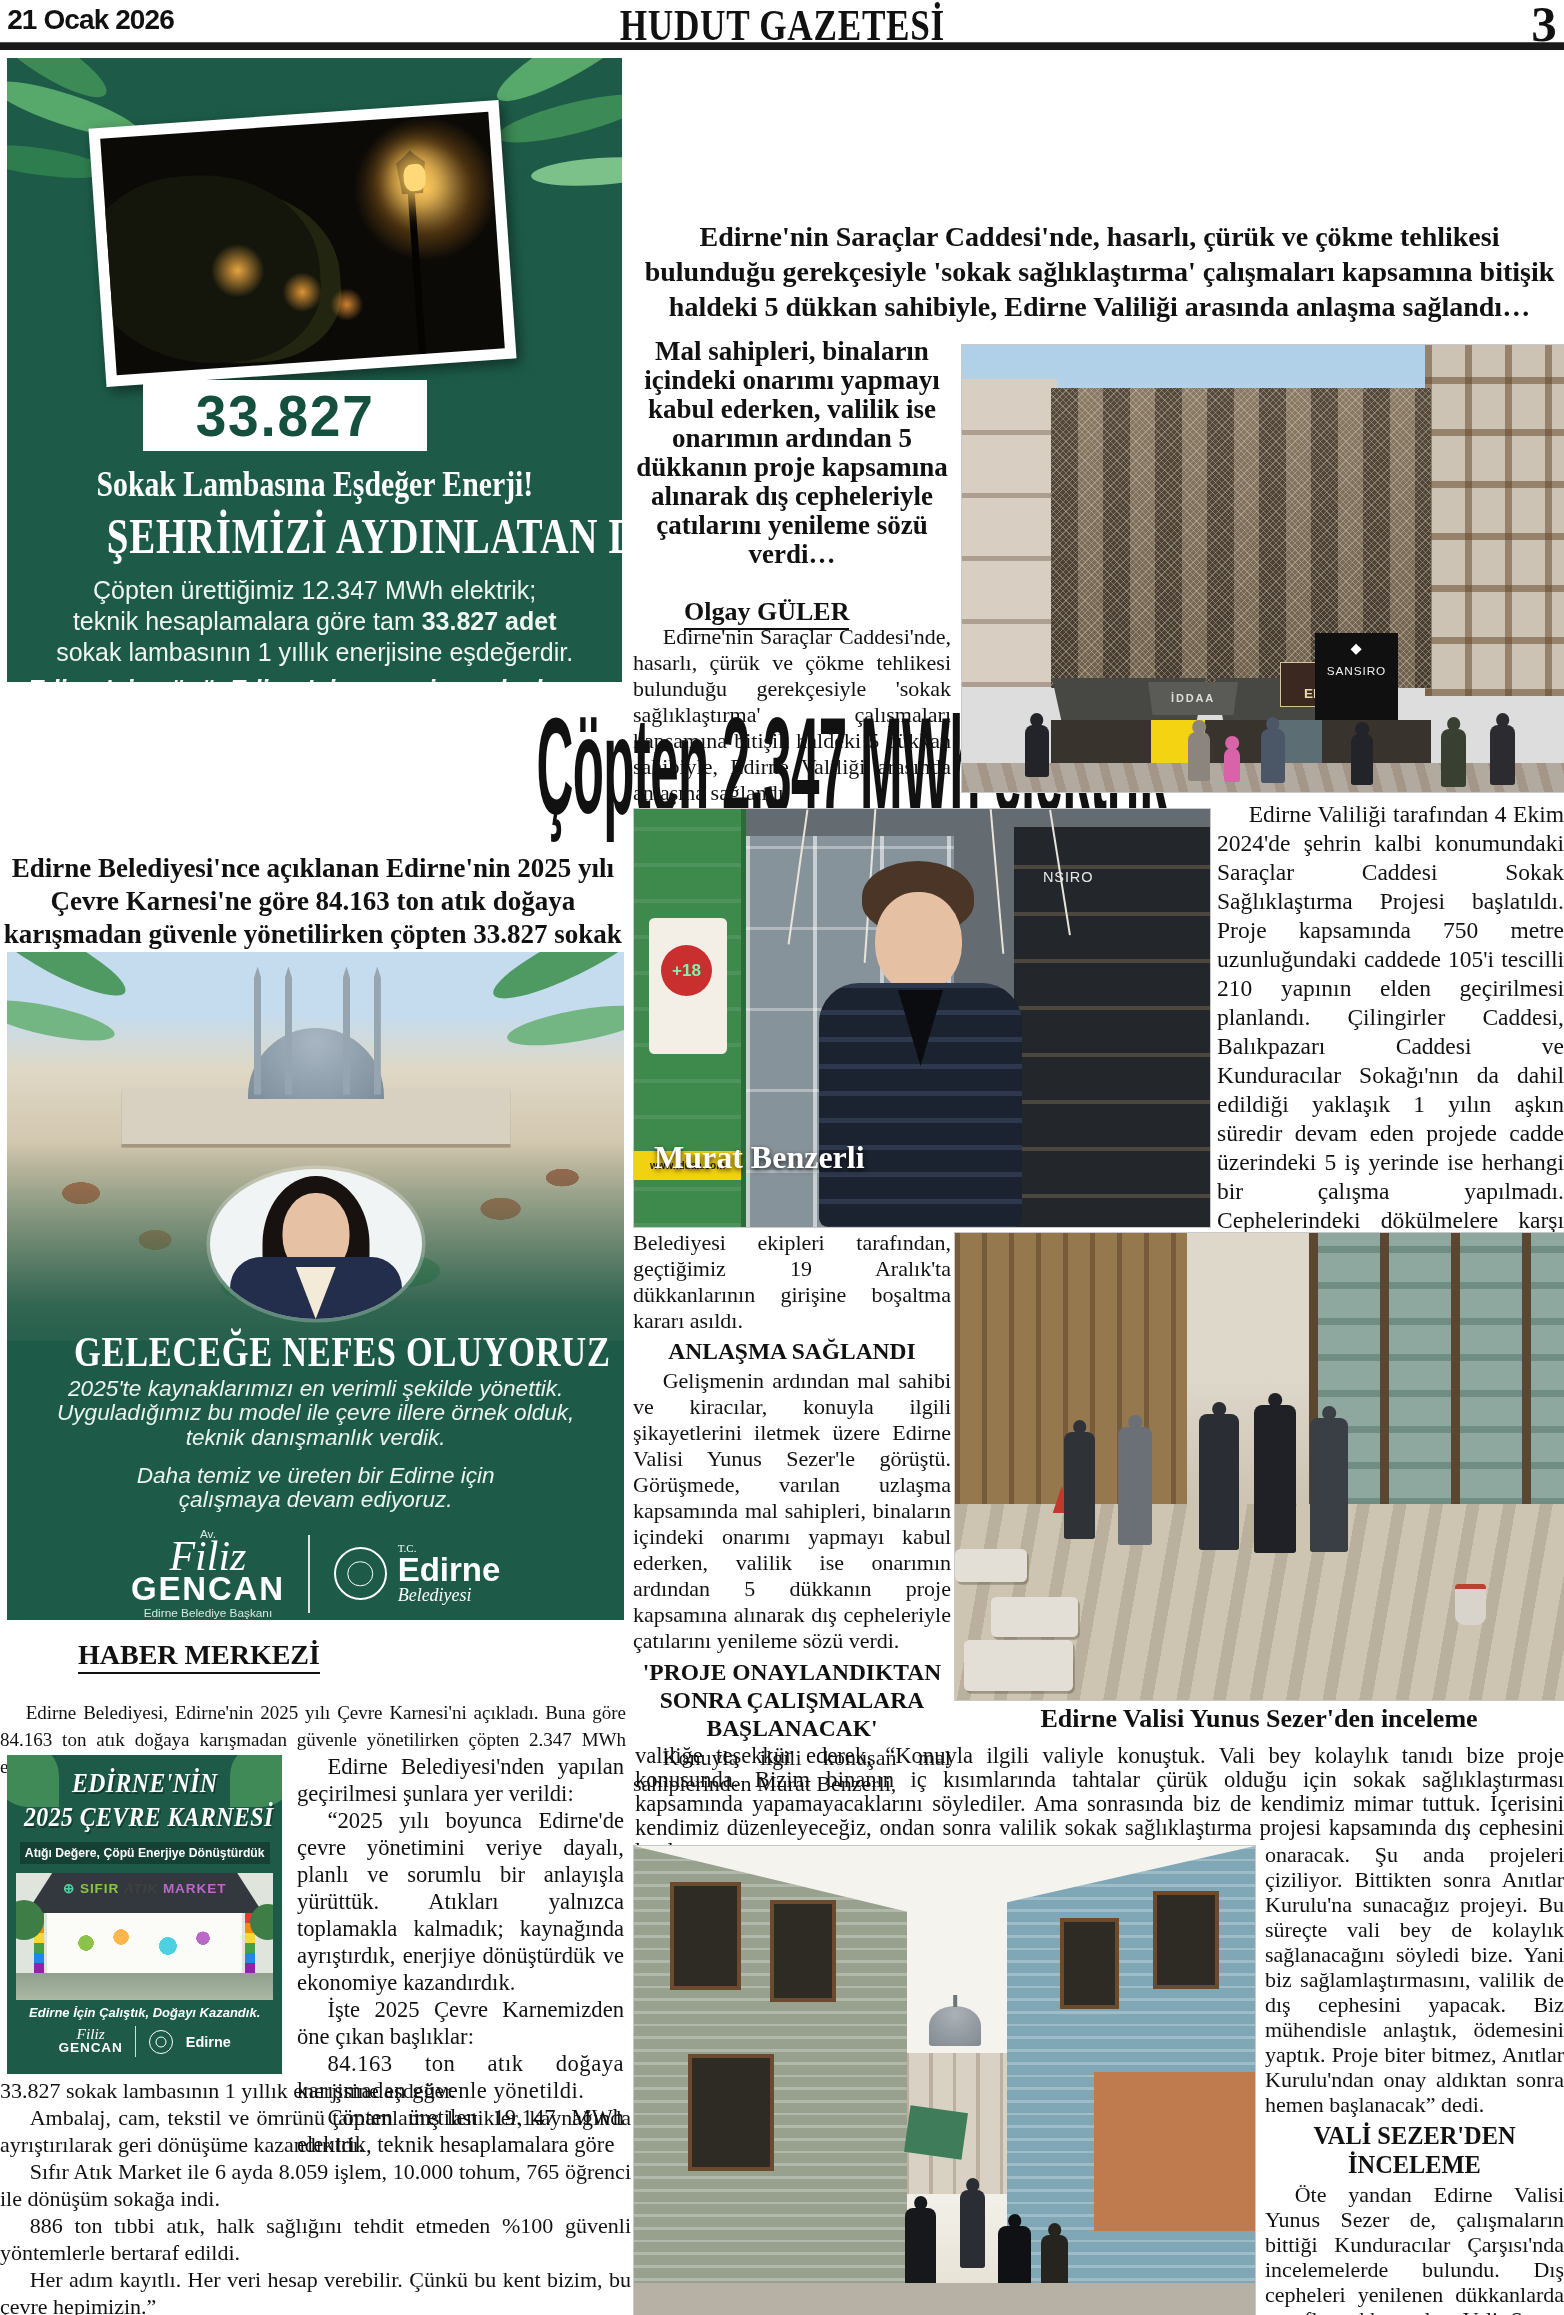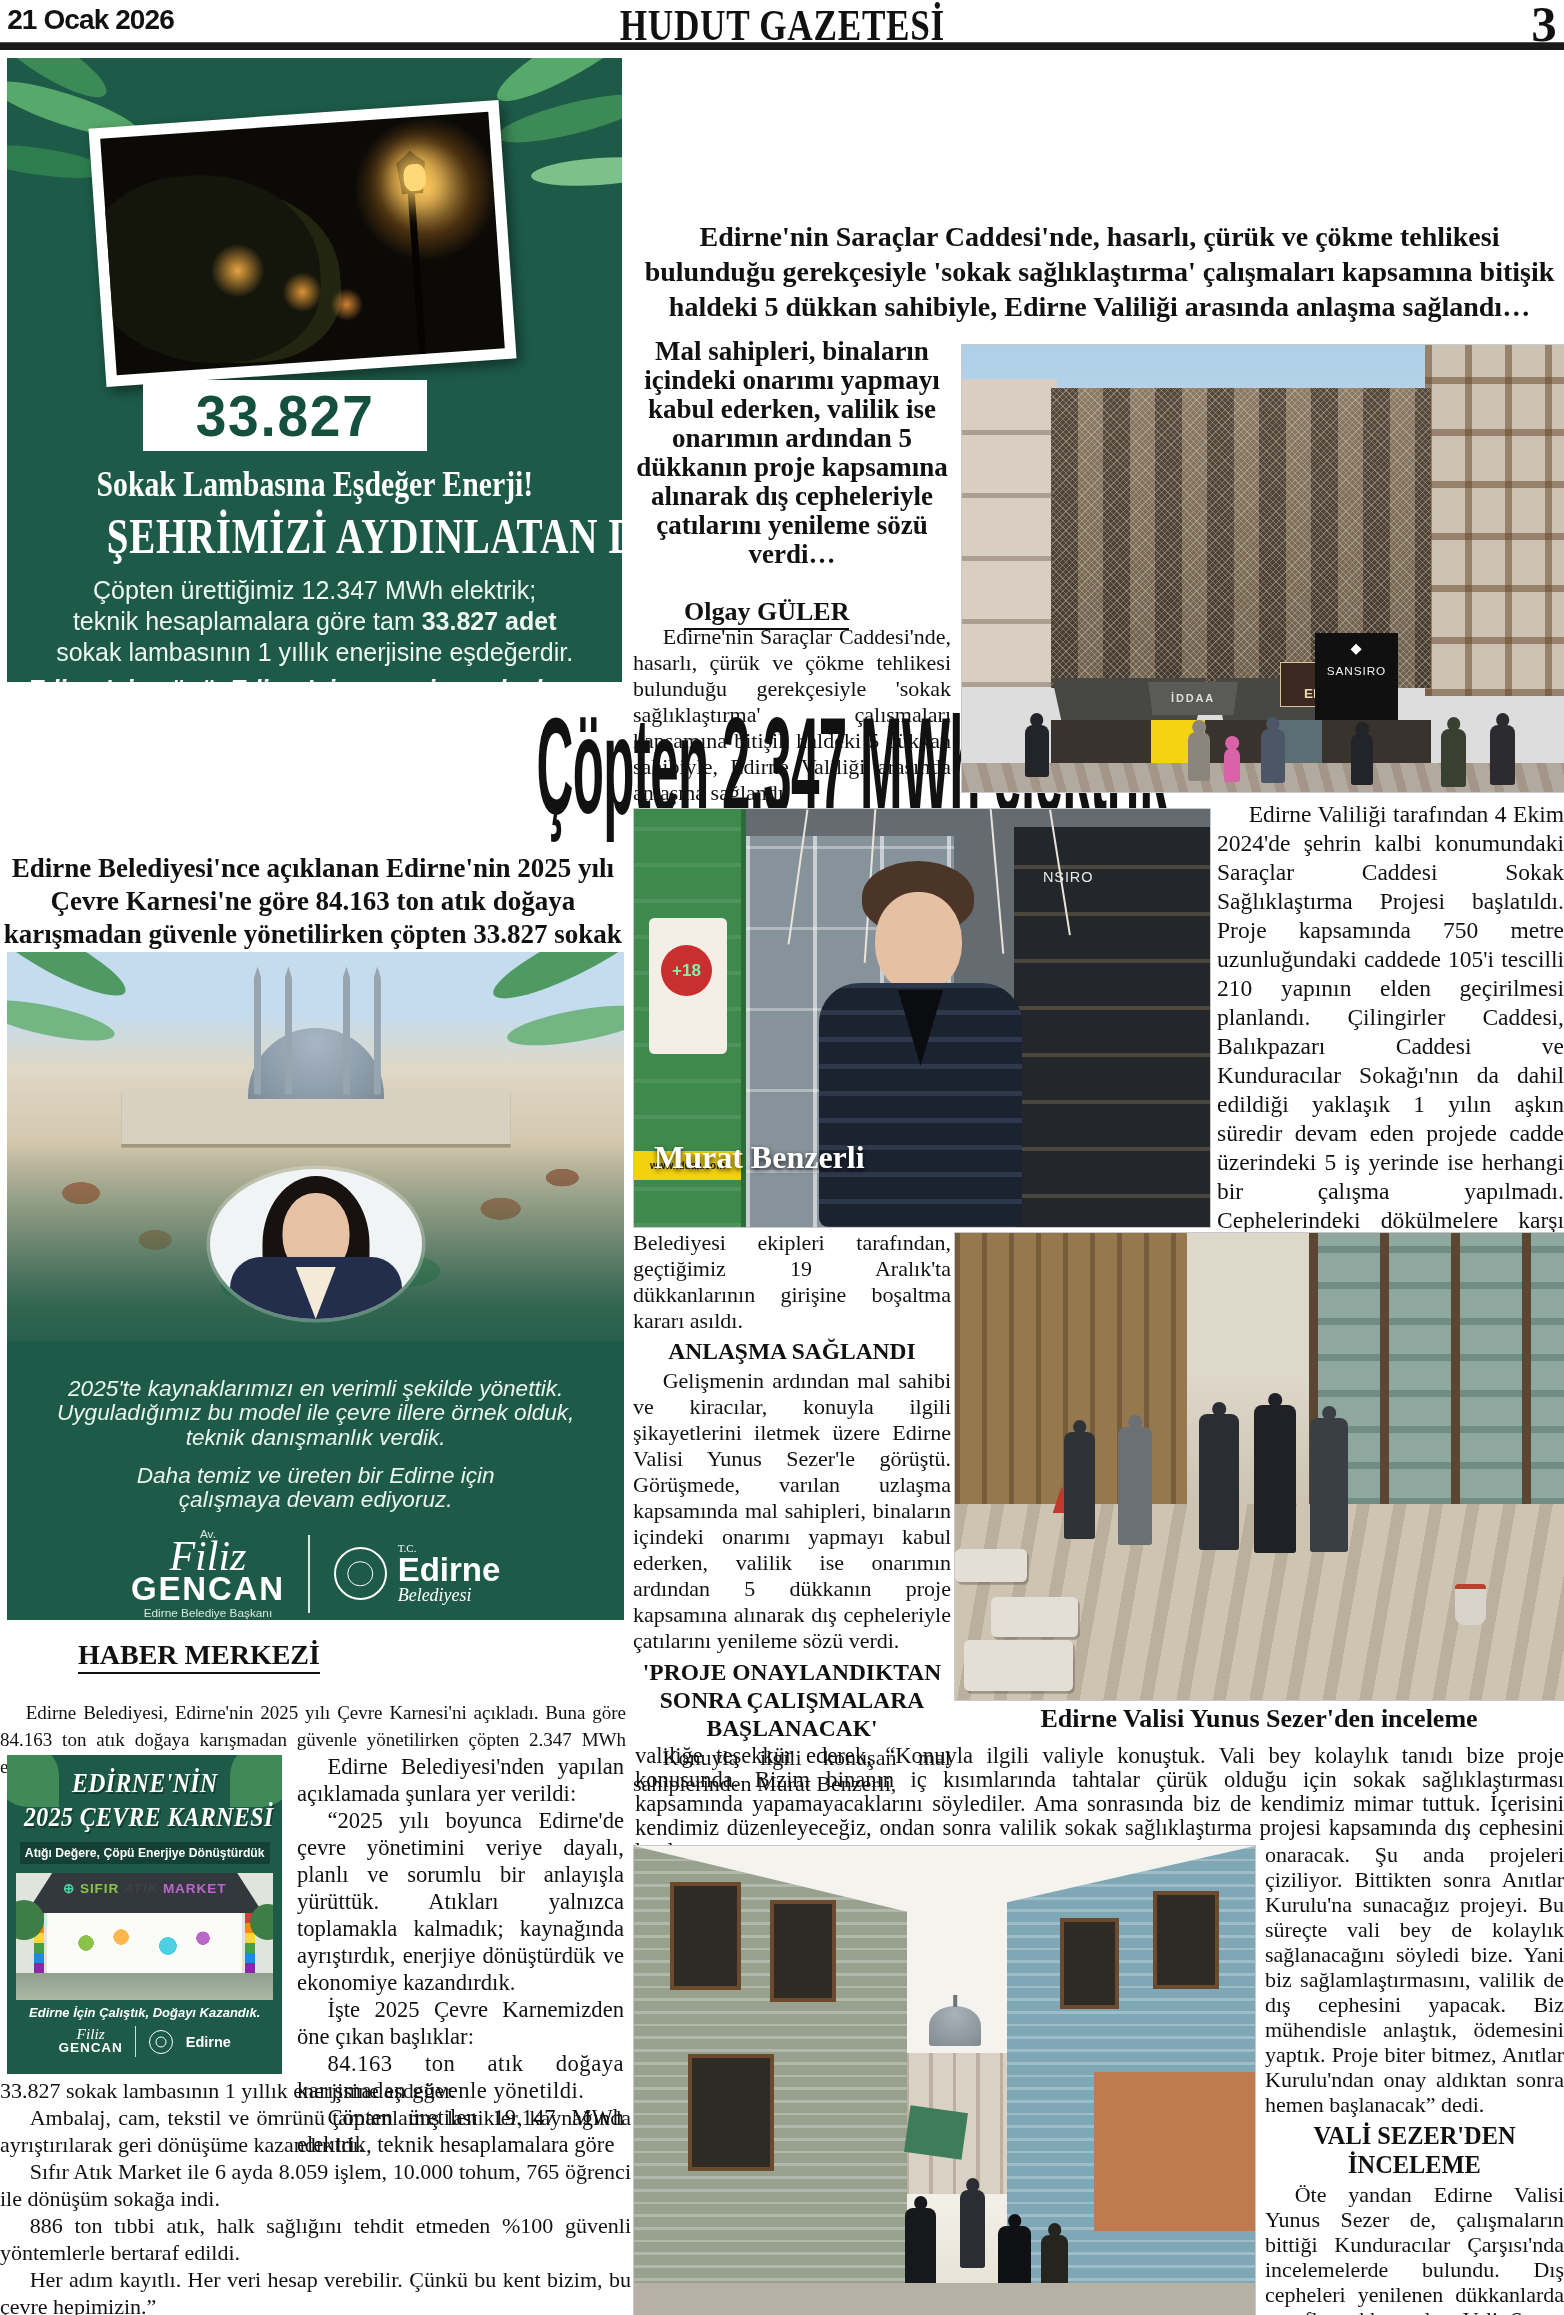--- a/index.html
+++ b/index.html
@@ -275,20 +275,23 @@
     <div class="frond" style="right:-33px;top:-14.5px;width:172px;height:38px;background:#4f9a63;transform:rotate(-26deg);"></div>
     <div class="frond" style="right:-27px;top:58px;width:145px;height:31px;background:#74b584;transform:rotate(-10deg);"></div>
 
     <div class="abs ad2-oval">
       <div class="ov-hair"></div>
       <div class="ov-face"></div>
       <div class="ov-body"></div>
       <div class="ov-blouse"></div>
     </div>
 
+    <div class="abs ad2-title condwrap">
+      <span>GELECEĞE NEFES OLUYORUZ</span>
+    </div>
     <div class="abs ad2-it ctr" style="top:425px;">
       <div>2025'te kaynaklarımızı en verimli şekilde yönettik.</div>
       <div>Uyguladığımız bu model ile çevre illere örnek olduk,</div>
       <div>teknik danışmanlık verdik.</div>
     </div>
     <div class="abs ad2-it ctr" style="top:512px;">
       <div>Daha temiz ve üreten bir Edirne için</div>
       <div>çalışmaya devam ediyoruz.</div>
     </div>
     <div class="abs sigrow">
@@ -348,21 +351,21 @@
         <div class="ad3-f1">Filiz</div>
         <div class="ad3-f2">GENCAN</div>
       </div>
       <div class="ad3-div"></div>
       <div class="emblem small"></div>
       <div class="ad3-city">Edirne</div>
     </div>
   </div>
 
   <div class="abs subcol just">
-    <p class="ind">Edirne Belediyesi'nden yapılan açıklamada şunlara yer verildi:</p>
+    <p class="ind">Edirne Belediyesi'nden yapılan geçirilmesi şunlara yer verildi:</p>
     <p class="ind">“2025 yılı boyunca Edirne'de çevre yönetimini veriye dayalı, planlı ve sorumlu bir anlayışla yürüttük. Atıkları yalnızca toplamakla kalmadık; kaynağında ayrıştırdık, enerjiye dönüştürdük ve ekonomiye kazandırdık.</p>
     <p class="ind">İşte 2025 Çevre Karnemizden öne çıkan başlıklar:</p>
     <p class="ind" style="letter-spacing:0.5px;">84.163 ton atık doğaya karışmadan güvenle yönetildi.</p>
     <p class="ind">Çöpten üretilen 19.147 MWh elektrik, teknik hesaplamalara göre</p>
   </div>
   <div class="abs bl-block just">
     <p>33.827 sokak lambasının 1 yıllık enerjisine eşdeğer.</p>
     <p class="ind">Ambalaj, cam, tekstil ve ömrünü tamamlamış lastikler, kaynağında ayrıştırılarak geri dönüşüme kazandırıldı.</p>
     <p class="ind">Sıfır Atık Market ile 6 ayda 8.059 işlem, 10.000 tohum, 765 öğrenci ile dönüşüm sokağa indi.</p>
     <p class="ind">886 ton tıbbi atık, halk sağlığını tehdit etmeden %100 güvenli yöntemlerle bertaraf edildi.</p>

